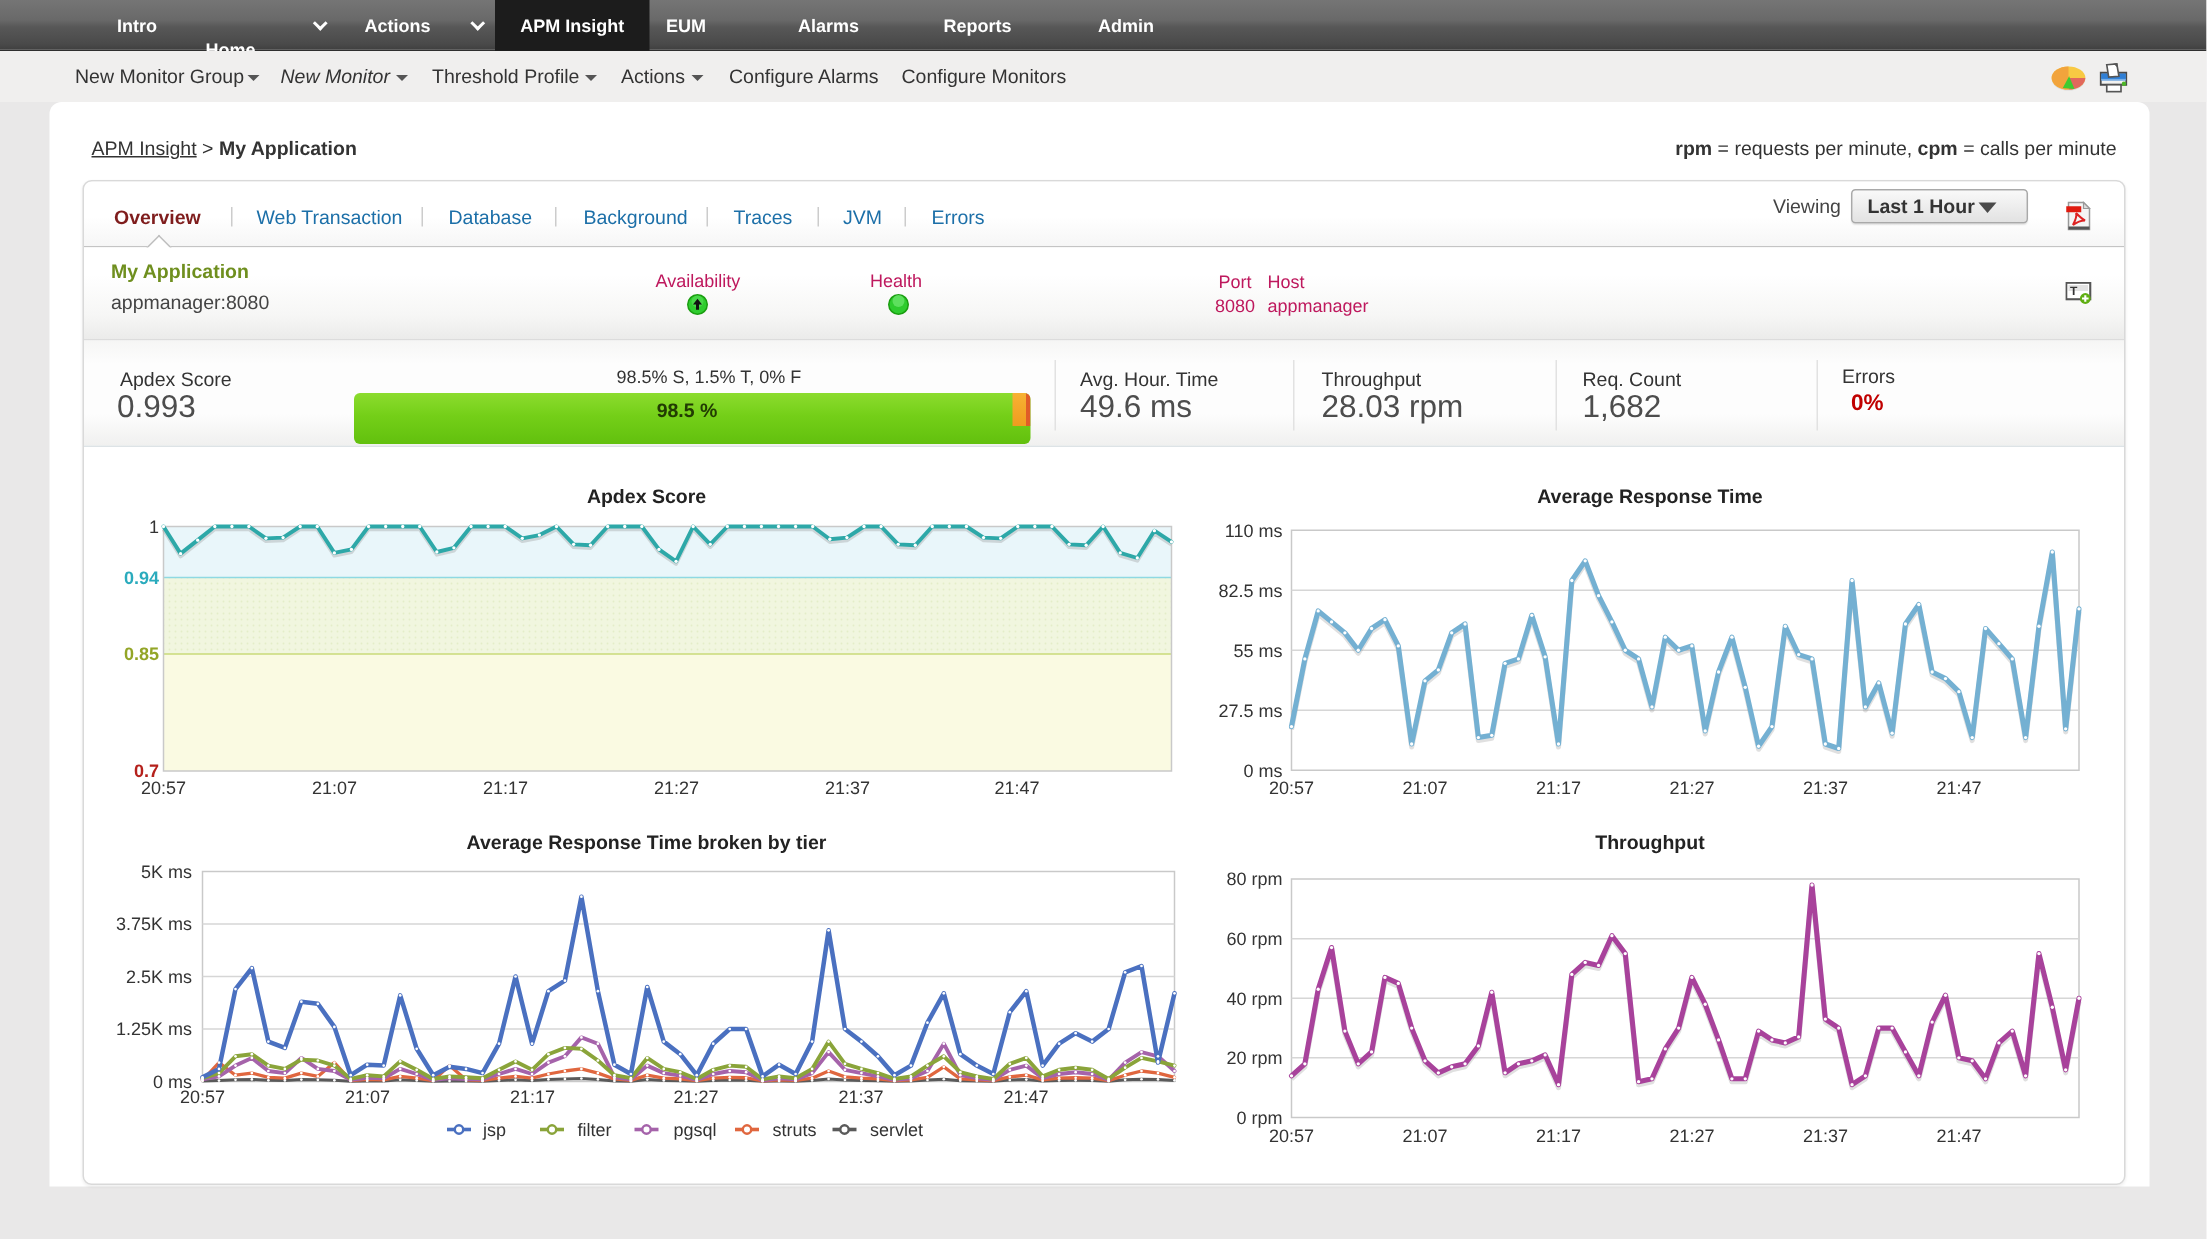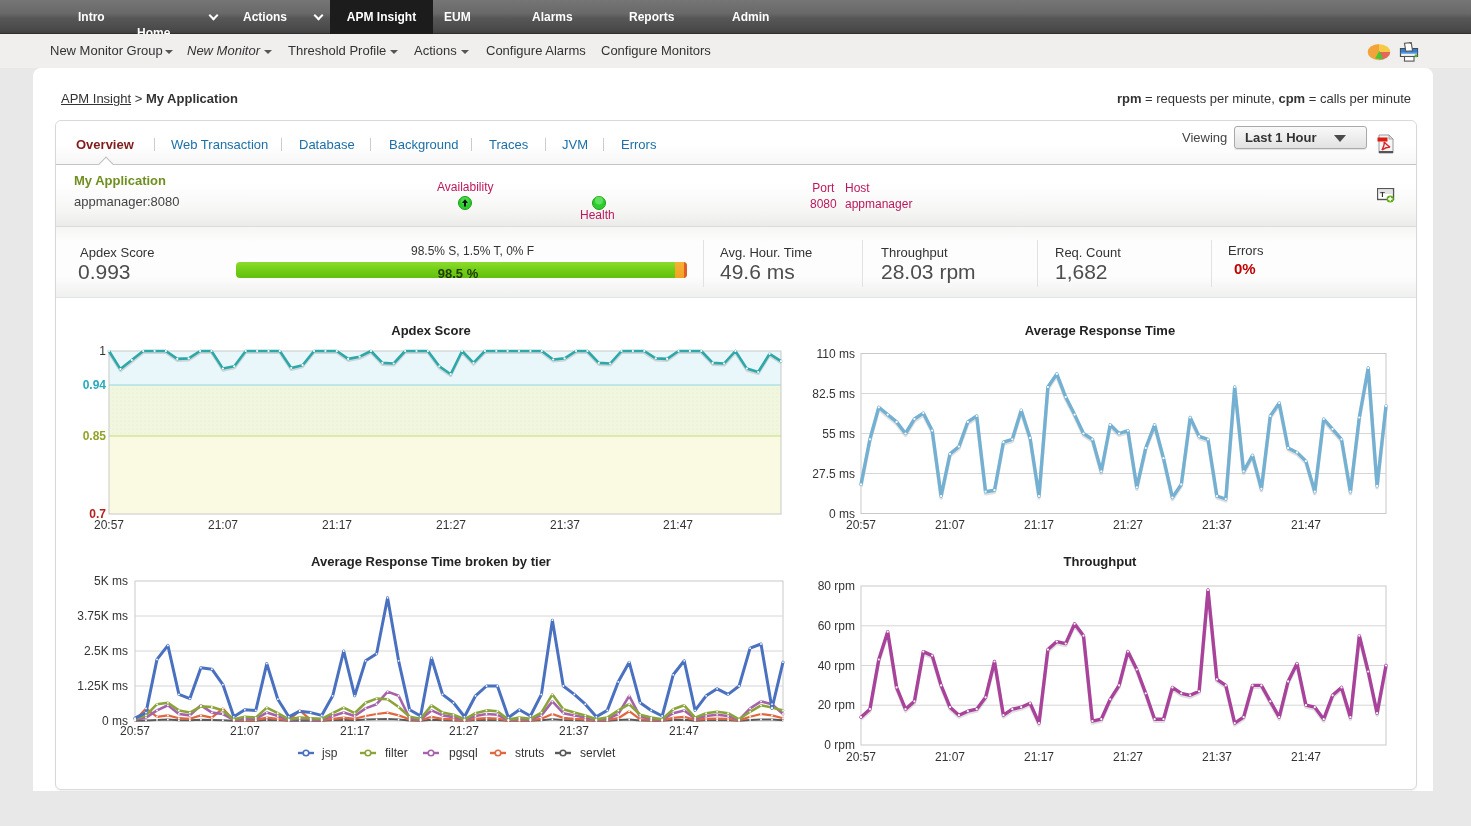--- a/index.html
+++ b/index.html
@@ -101,21 +101,21 @@
   <div class="tsep" style="left:370px;"></div>
   <div class="tab" style="left:389px;">Background</div>
   <div class="tsep" style="left:471px;"></div>
   <div class="tab" style="left:489px;">Traces</div>
   <div class="tsep" style="left:545px;"></div>
   <div class="tab" style="left:562px;">JVM</div>
   <div class="tsep" style="left:603px;"></div>
   <div class="tab" style="left:621px;">Errors</div>
   <div class="abs" id="notch"></div>
   <div class="abs" style="left:1182px;top:130px;font-size:13px;color:#444;">Viewing</div>
-  <div class="abs" style="left:1234px;top:126px;width:133px;height:23px;border:1px solid #a9a9a9;border-radius:3px;background:linear-gradient(180deg,#f9f9f9,#e2e2e2);box-shadow:0 1px 1px rgba(0,0,0,.1);">
+  <div class="abs" style="left:1234px;top:126px;width:118px;height:23px;border:1px solid #a9a9a9;border-radius:3px;background:linear-gradient(180deg,#f9f9f9,#e2e2e2);box-shadow:0 1px 1px rgba(0,0,0,.1);">
     <span style="position:absolute;left:10px;top:3px;font-size:13px;font-weight:bold;color:#333;">Last 1 Hour</span>
     <span style="position:absolute;right:20px;top:8px;width:0;height:0;border-left:6px solid transparent;border-right:6px solid transparent;border-top:7px solid #4a4a4a;"></span>
   </div>
 
   <svg class="abs" style="left:1377px;top:134px" width="18" height="20" viewBox="0 0 18 20">
     <path d="M2 1 L12 1 L16 5 L16 19 L2 19 Z" fill="#f5f5f5" stroke="#999" stroke-width="1"></path>
     <path d="M12 1 L12 5 L16 5 Z" fill="#ddd" stroke="#999" stroke-width="0.8"></path>
     <rect x="0.5" y="3.5" width="10" height="4" fill="#e01b10"></rect>
     <path d="M5 16 C7 12 7.5 9 7 8 C9 10 11 12 13 13 C10 13 7 14.5 5 16 Z" fill="none" stroke="#d22" stroke-width="1.4"></path>
     <rect x="2" y="17" width="14" height="2" fill="#555"></rect>
@@ -123,41 +123,41 @@
 
   <div class="abs" id="hdr"></div>
   <div class="h12" style="left:74px;top:173px;font-size:13px;font-weight:bold;color:#6f8f1f;">My Application</div>
   <div class="h12" style="left:74px;top:194px;font-size:13px;color:#444;">appmanager:8080</div>
   <div class="h12" style="left:437px;top:180px;">Availability</div>
   <svg class="abs" style="left:458px;top:196px" width="14" height="14" viewBox="0 0 14 14">
     <circle cx="7" cy="7" r="6.5" fill="#2ecc2e" stroke="#1a9e10"></circle>
     <circle cx="7" cy="5" r="4" fill="#5fe05f" opacity="0.55"></circle>
     <path d="M7 3.2 L10 7 L8 7 L8 10.5 L6 10.5 L6 7 L4 7 Z" fill="#111"></path>
   </svg>
-  <div class="h12" style="left:580px;top:180px;margin-top:28px;">Health</div>
+  <div class="h12" style="left:580px;top:180px;">Health</div>
   <svg class="abs" style="left:592px;top:196px" width="14" height="14" viewBox="0 0 14 14">
     <circle cx="7" cy="7" r="6.5" fill="#2ecc2e" stroke="#1a9e10"></circle>
     <circle cx="7" cy="4.6" r="4" fill="#72e872" opacity="0.7"></circle>
   </svg>
   <div class="h12" style="left:810px;top:181px;line-height:15.5px;text-align:center;">Port<br>8080</div>
   <div class="h12" style="left:845px;top:181px;line-height:15.5px;">Host<br>appmanager</div>
 
   <svg class="abs" style="left:1377px;top:188px" width="18" height="15" viewBox="0 0 18 15">
     <rect x="0.5" y="0.5" width="16" height="11" fill="#fff" stroke="#555" stroke-width="1.4"></rect>
     <rect x="2" y="2" width="13" height="4" fill="#e3e3e3"></rect>
     <text x="3" y="8.5" font-family="Liberation Sans" font-size="8" font-weight="bold" fill="#333">T</text>
     <circle cx="13.2" cy="11" r="3.6" fill="#5fae12"></circle>
     <path d="M13.2 8.8 L13.2 13.2 M11 11 L15.4 11" stroke="#fff" stroke-width="1.4"></path>
   </svg>
 
   <div class="abs" id="metrics"></div>
   <div class="mlab" style="left:80px;top:245px;">Apdex Score</div>
   <div class="mval" style="left:78px;top:260px;">0.993</div>
   <div class="mlab" style="left:411px;top:244px;font-size:12px;">98.5% S, 1.5% T, 0% F</div>
-  <div class="abs" style="left:236px;top:262px;width:451px;height:16px;border-radius:4px;overflow:hidden;background:linear-gradient(180deg,#8cdc2e 0%,#74cf18 45%,#62c00e 100%);">
+  <div class="abs" style="left:236px;top:262px;width:451px;height:34px;border-radius:4px;overflow:hidden;background:linear-gradient(180deg,#8cdc2e 0%,#74cf18 45%,#62c00e 100%);">
     <span style="position:absolute;right:3px;top:0;width:9px;height:22px;background:linear-gradient(180deg,#f7b133,#ef9c1f);"></span>
     <span style="position:absolute;right:0;top:0;width:3px;height:22px;background:#e05c28;"></span>
     <span style="position:absolute;left:0;top:4px;width:444px;text-align:center;font-size:13px;font-weight:bold;color:#223c03;">98.5 %</span>
   </div>
   <div class="msep" style="left:703px;"></div>
   <div class="mlab" style="left:720px;top:245px;">Avg. Hour. Time</div>
   <div class="mval" style="left:720px;top:260px;">49.6 ms</div>
   <div class="msep" style="left:862px;"></div>
   <div class="mlab" style="left:881px;top:245px;">Throughput</div>
   <div class="mval" style="left:881px;top:260px;">28.03 rpm</div>

